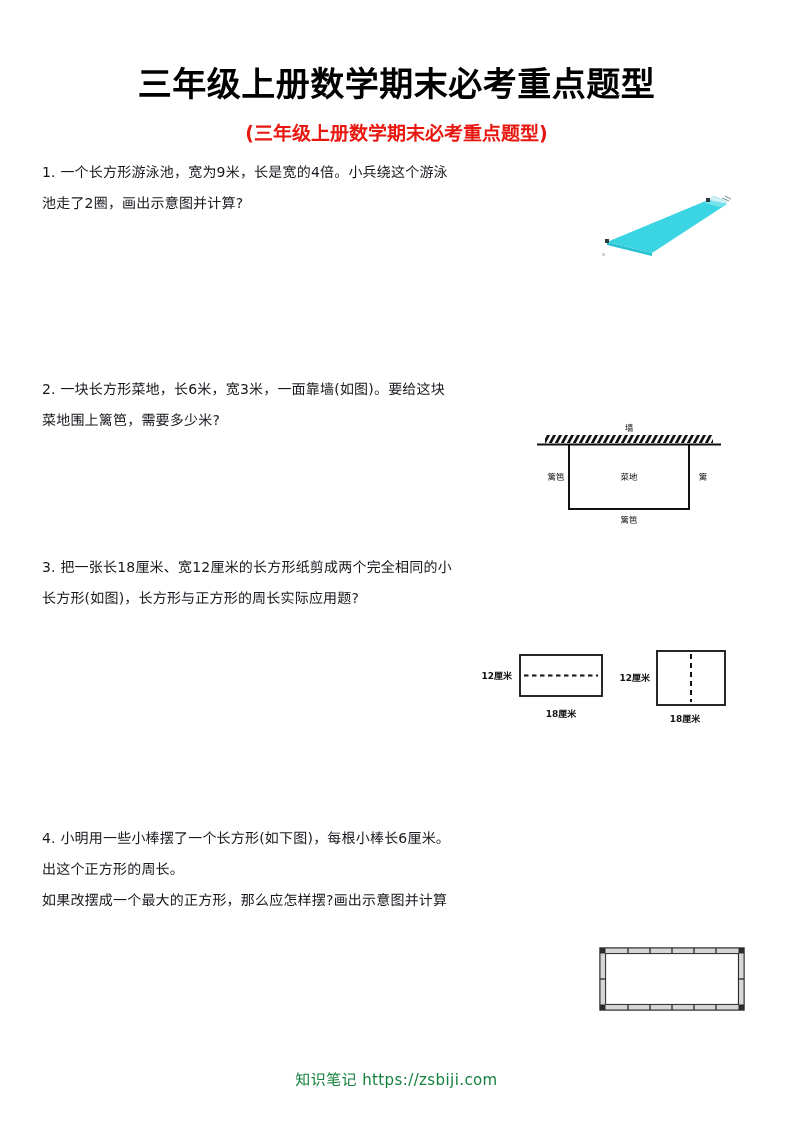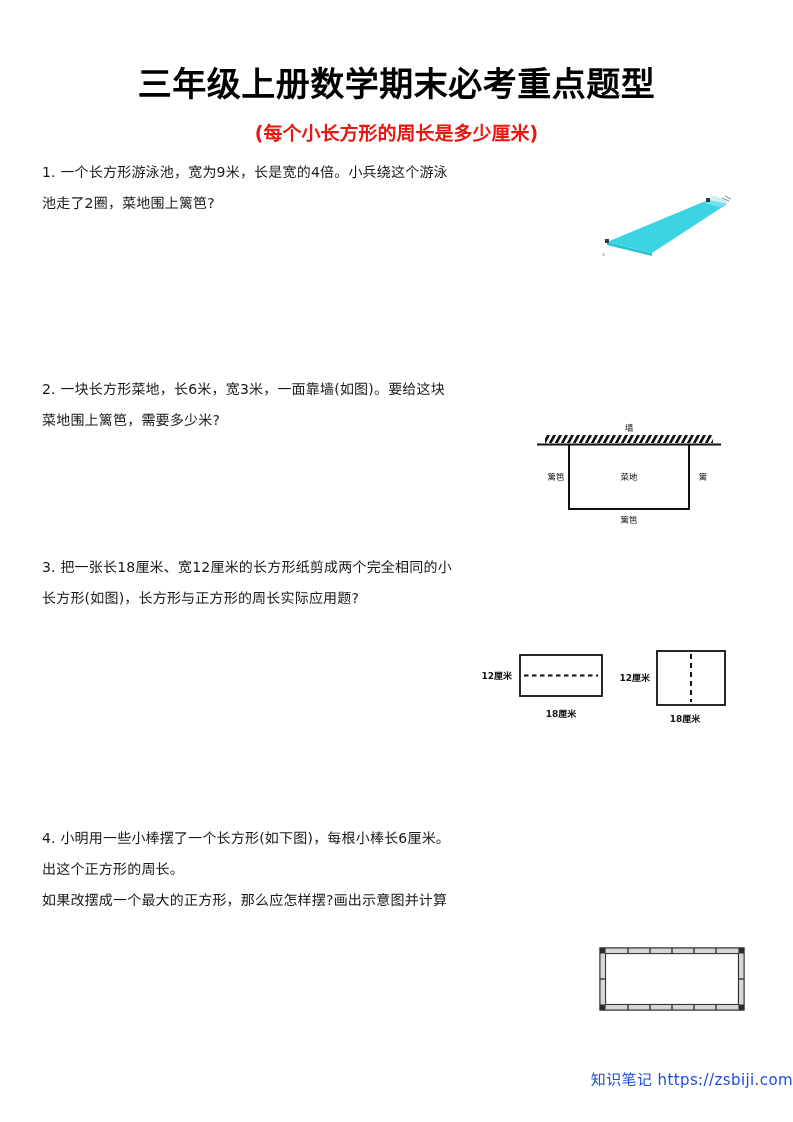--- a/index.html
+++ b/index.html
@@ -101,40 +101,40 @@
     width: 152px;
     height: 76px;
   }
 
   
   .footer {
     position: absolute;
     left: 0;
     right: 0;
     top: 1068px;
-    text-align: right;
+    text-align: center;
     font-size: 15px;
-    color: #1d4ed8;
+    color: #15803d;
     letter-spacing: 0.4px;
   }
 
   svg { display: block; overflow: visible; }
 </style>
 </head>
 <body>
 
 <div class="page">
 
   <div class="title-main">三年级上册数学期末必考重点题型</div>
 
-  <div class="title-sub">(每个小长方形的周长是多少厘米)</div>
+  <div class="title-sub">(三年级上册数学期末必考重点题型)</div>
 
   <div class="question" id="q1">
     <span class="q-line">1. 一个长方形游泳池，宽为9米，长是宽的4倍。小兵绕这个游泳</span>
-    <span class="q-line">池走了2圈，菜地围上篱笆?</span>
+    <span class="q-line">池走了2圈，画出示意图并计算?</span>
   </div>
 
   <div class="fig-pool">
     <svg width="140" height="75" viewBox="0 0 140 75">
 
       <polygon points="118,3 131,9 126,13 112,7" fill="#cfeff5" stroke="#9bd9e4" stroke-width="0.6"></polygon>
 
       <polygon points="112,7 131,11 56,60 11,49" fill="#3ad4e3"></polygon>
 
       <polygon points="112,7 131,11 124,14 108,10" fill="#7fe4ef" opacity="0.85"></polygon>

